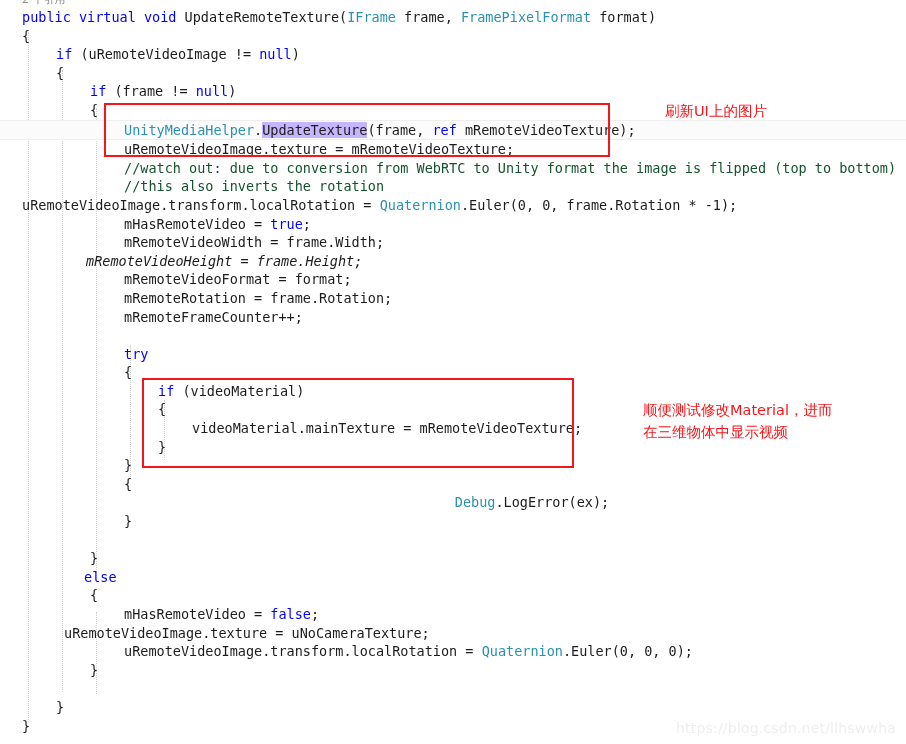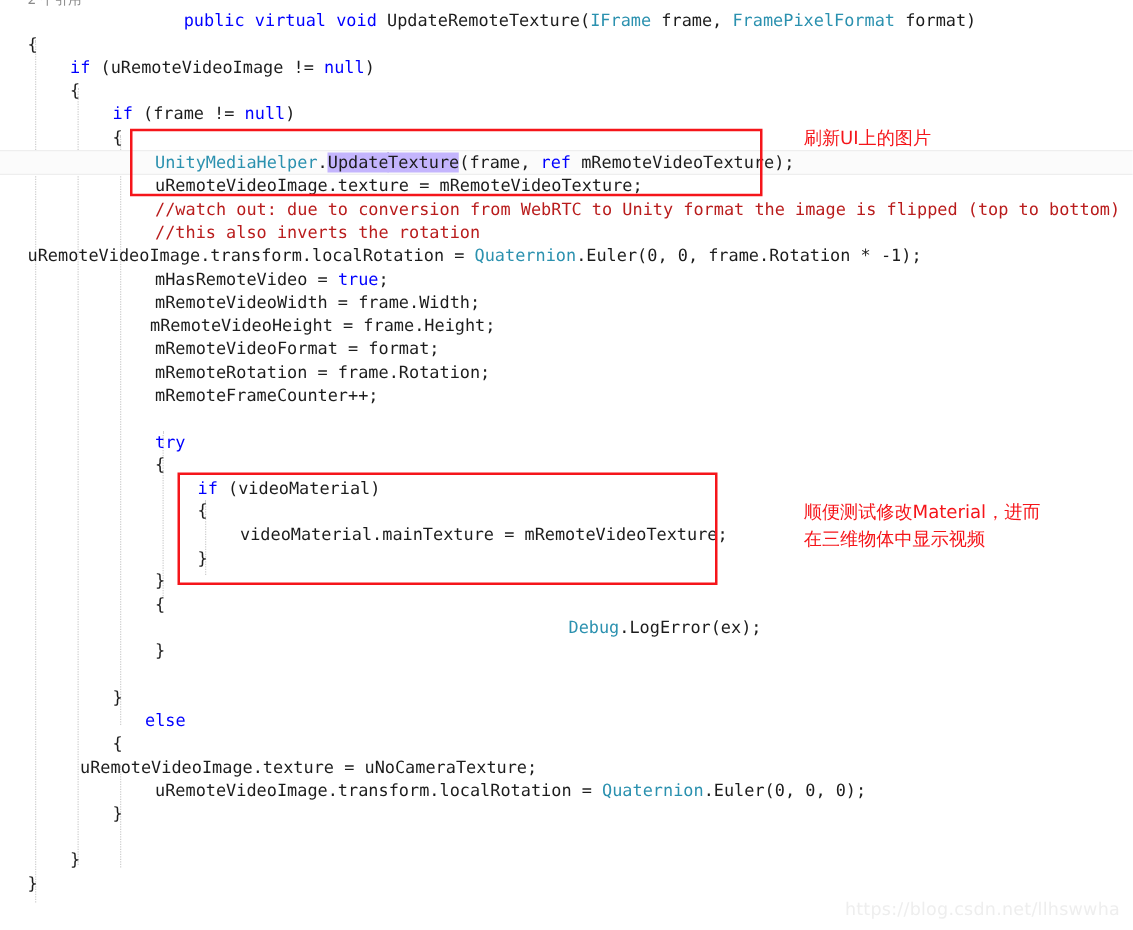--- a/index.html
+++ b/index.html
@@ -54,21 +54,21 @@
     background: #fbfbfb;
     border-top: 1px solid #eeeeee;
     border-bottom: 1px solid #eeeeee;
     height: 20.6px;
     line-height: 18.6px;
   }
 
   
   .kw   { color: #0000ff; }
   .type { color: #2b91af; }
-  .cmt  { color: #b91c1c; }
+  .cmt  { color: #14532d; }
   .txt  { color: #1c1c1c; }
   .sel  {
     background: #c4b5fd;
     position: relative;
   }
   .caret {
     display: inline-block;
     width: 0;
     border-left: 1.5px solid #333;
     height: 14px;
@@ -122,64 +122,65 @@
   <div id="guides">
       <div class="guide" style="left: 28px; top: 32px; height: 690px;"></div>
       <div class="guide" style="left: 62px; top: 70px; height: 622px;"></div>
       <div class="guide" style="left: 96px; top: 108px; height: 472px;"></div>
       <div class="guide" style="left: 130px; top: 345px; height: 134px;"></div>
       <div class="guide" style="left: 164px; top: 400px; height: 60px;"></div>
       <div class="guide" style="left: 96px; top: 612px; height: 82px;"></div>
     </div>
 
   <div class="code" id="code">
-      <div class="ln" style="padding-left: 22px; text-align: center;"><span class="kw">public</span><span class="txt"> </span><span class="kw">virtual</span><span class="txt"> </span><span class="kw">void</span><span class="txt"> UpdateRemoteTexture(</span><span class="type">IFrame</span><span class="txt"> frame, </span><span class="type">FramePixelFormat</span><span class="txt"> format)</span></div>
+      <div class="ln" style="padding-left: 22px;"><span class="kw">public</span><span class="txt"> </span><span class="kw">virtual</span><span class="txt"> </span><span class="kw">void</span><span class="txt"> UpdateRemoteTexture(</span><span class="type">IFrame</span><span class="txt"> frame, </span><span class="type">FramePixelFormat</span><span class="txt"> format)</span></div>
       <div class="ln" style="padding-left: 22px;"><span class="txt">{</span></div>
       <div class="ln" style="padding-left: 56px;"><span class="kw">if</span><span class="txt"> (uRemoteVideoImage != </span><span class="kw">null</span><span class="txt">)</span></div>
       <div class="ln" style="padding-left: 56px;"><span class="txt">{</span></div>
       <div class="ln" style="padding-left: 90px;"><span class="kw">if</span><span class="txt"> (frame != </span><span class="kw">null</span><span class="txt">)</span></div>
       <div class="ln" style="padding-left: 90px;"><span class="txt">{</span></div>
       <div class="ln current" style="padding-left: 124px;"><span class="type">UnityMediaHelper</span><span class="txt">.</span><span class="sel">Update</span><span class="caret"></span><span class="sel">Texture</span><span class="txt">(frame, </span><span class="kw">ref</span><span class="txt"> mRemoteVideoTexture);</span></div>
       <div class="ln" style="padding-left: 124px;"><span class="txt">uRemoteVideoImage.texture = mRemoteVideoTexture;</span></div>
       <div class="ln" style="padding-left: 124px;"><span class="cmt">//watch out: due to conversion from WebRTC to Unity format the image is flipped (top to bottom)</span></div>
       <div class="ln" style="padding-left: 124px;"><span class="cmt">//this also inverts the rotation</span></div>
       <div class="ln" style=""><span class="txt">uRemoteVideoImage.transform.localRotation = </span><span class="type">Quaternion</span><span class="txt">.Euler(0, 0, frame.Rotation * -1);</span></div>
       <div class="ln" style="padding-left: 124px;"><span class="txt">mHasRemoteVideo = </span><span class="kw">true</span><span class="txt">;</span></div>
       <div class="ln" style="padding-left: 124px;"><span class="txt">mRemoteVideoWidth = frame.Width;</span></div>
-      <div class="ln" style="padding-left: 120px;"><span class="txt">mRemoteVideoHeight = frame.Height;</span></div>
+      <div class="ln" style="padding-left: 86px; font-style: italic;"><span class="txt">mRemoteVideoHeight = frame.Height;</span></div>
       <div class="ln" style="padding-left: 124px;"><span class="txt">mRemoteVideoFormat = format;</span></div>
       <div class="ln" style="padding-left: 124px;"><span class="txt">mRemoteRotation = frame.Rotation;</span></div>
       <div class="ln" style="padding-left: 124px;"><span class="txt">mRemoteFrameCounter++;</span></div>
       <div class="ln" style="padding-left: 22px;"><span class="txt"></span></div>
       <div class="ln" style="padding-left: 124px;"><span class="kw">try</span></div>
       <div class="ln" style="padding-left: 124px;"><span class="txt">{</span></div>
       <div class="ln" style="padding-left: 158px;"><span class="kw">if</span><span class="txt"> (videoMaterial)</span></div>
       <div class="ln" style="padding-left: 158px;"><span class="txt">{</span></div>
       <div class="ln" style="padding-left: 192px;"><span class="txt">videoMaterial.mainTexture = mRemoteVideoTexture;</span></div>
       <div class="ln" style="padding-left: 158px;"><span class="txt">}</span></div>
       <div class="ln" style="padding-left: 124px;"><span class="txt">}</span></div>
       <div class="ln" style="padding-left: 124px;"><span class="txt">{</span></div>
       <div class="ln" style="padding-left: 158px; text-align: center;"><span class="type">Debug</span><span class="txt">.LogError(ex);</span></div>
       <div class="ln" style="padding-left: 124px;"><span class="txt">}</span></div>
       <div class="ln" style="padding-left: 22px;"><span class="txt"></span></div>
       <div class="ln" style="padding-left: 90px;"><span class="txt">}</span></div>
-      <div class="ln" style="padding-left: 116px;"><span class="kw">else</span></div>
+      <div class="ln" style="padding-left: 84px;"><span class="kw">else</span></div>
       <div class="ln" style="padding-left: 90px;"><span class="txt">{</span></div>
+      <div class="ln" style="padding-left: 124px;"><span class="txt">mHasRemoteVideo = </span><span class="kw">false</span><span class="txt">;</span></div>
       <div class="ln" style="padding-left: 64px;"><span class="txt">uRemoteVideoImage.texture = uNoCameraTexture;</span></div>
       <div class="ln" style="padding-left: 124px;"><span class="txt">uRemoteVideoImage.transform.localRotation = </span><span class="type">Quaternion</span><span class="txt">.Euler(0, 0, 0);</span></div>
       <div class="ln" style="padding-left: 90px;"><span class="txt">}</span></div>
       <div class="ln" style="padding-left: 22px;"><span class="txt"></span></div>
       <div class="ln" style="padding-left: 56px;"><span class="txt">}</span></div>
       <div class="ln" style="padding-left: 22px;"><span class="txt">}</span></div>
     </div>
 
   <div id="boxes">
       <div class="redbox" style="left: 104px; top: 103px; width: 506px; height: 54px;"></div>
       <div class="redbox" style="left: 142px; top: 378px; width: 432px; height: 90px;"></div>
     </div>
   <div id="labels">
-      <div class="annot" style="left: 643px; top: 100px;">刷新UI上的图片</div>
+      <div class="annot" style="left: 665px; top: 100px;">刷新UI上的图片</div>
       <div class="annot" style="left: 643px; top: 399px;">顺便测试修改Material，进而
 在三维物体中显示视频</div>
     </div>
 
   <div class="watermark">https://blog.csdn.net/llhswwha</div>
 </div>
 
 </body></html>

